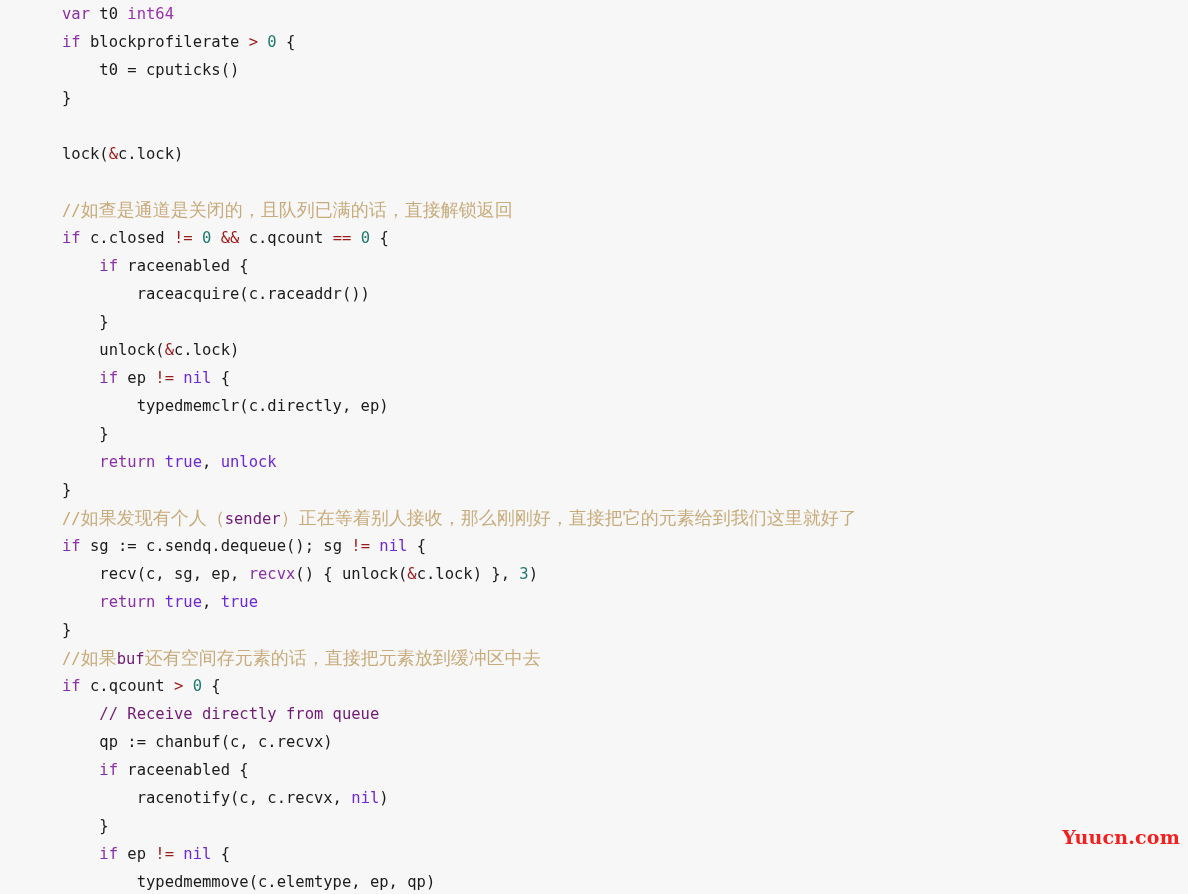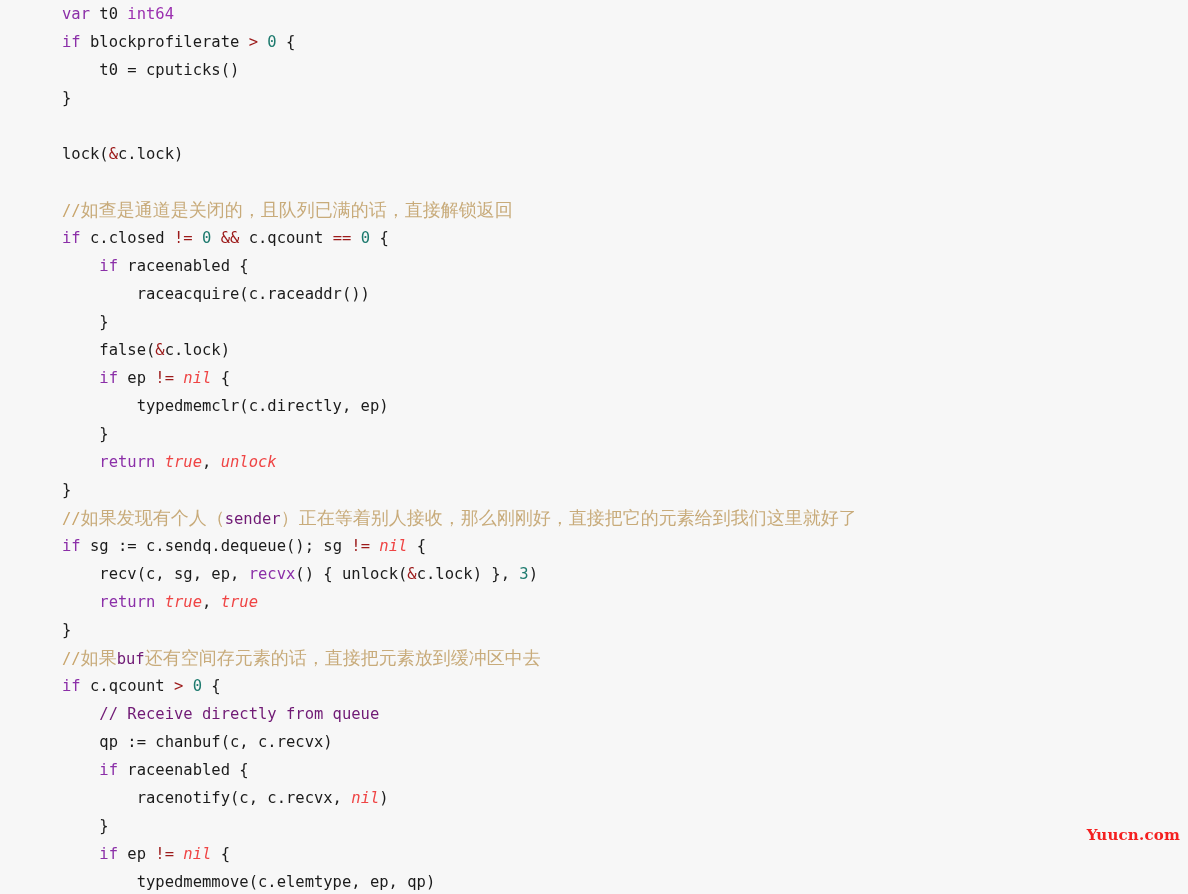--- a/index.html
+++ b/index.html
@@ -37,37 +37,37 @@
     white-space: pre;
     color: #1b1b1b;
     letter-spacing: 0px;
   }
   .code-line.blank {
     color: transparent;
   }
   
   .tok-kw       { color: #8b2fa8; }   
   .tok-type     { color: #9b30b0; }   
-  .tok-const    { color: #ef4444; font-style: italic; }   
+  .tok-const    { color: #6d28d9; }   
   .tok-num      { color: #1d7a6e; }   
   .tok-op       { color: #9c1a1a; }   
   .tok-plain    { color: #1b1b1b; }
   .tok-cmt      { color: #c8ab7a; }   
   .tok-cmt-en   { color: #701a75; }   
   .tok-cmt-slash{ color: #c8a46a; }
   .cjk {
     font-family: "DejaVu Serif", "Liberation Serif", serif;
     font-size: 18px;
   }
   .watermark {
     position: absolute;
     right: 8px;
     top: 826px;
     font-family: "DejaVu Serif", "Liberation Serif", serif;
-    font-size: 15px;
+    font-size: 19px;
     font-weight: 700;
     color: #f41f1f;
     letter-spacing: 0.2px;
     user-select: none;
   }
 </style>
 </head>
 <body>
 
 <div class="code-viewport">
@@ -91,21 +91,21 @@
     <div class="code-line"><span class="tok-cmt-slash">//</span><span class="tok-cmt cjk">如查是通道是关闭的，且队列已满的话，直接解锁返回</span></div>
 
     <div class="code-line"><span class="tok-kw">if</span><span class="tok-plain"> c.closed </span><span class="tok-op">!=</span><span class="tok-plain"> </span><span class="tok-num">0</span><span class="tok-plain"> </span><span class="tok-op">&amp;&amp;</span><span class="tok-plain"> c.qcount </span><span class="tok-op">==</span><span class="tok-plain"> </span><span class="tok-num">0</span><span class="tok-plain"> {</span></div>
 
     <div class="code-line"><span class="tok-plain">    </span><span class="tok-kw">if</span><span class="tok-plain"> raceenabled {</span></div>
 
     <div class="code-line"><span class="tok-plain">        raceacquire(c.raceaddr())</span></div>
 
     <div class="code-line"><span class="tok-plain">    }</span></div>
 
-    <div class="code-line"><span class="tok-plain">    false(</span><span class="tok-op">&amp;</span><span class="tok-plain">c.lock)</span></div>
+    <div class="code-line"><span class="tok-plain">    unlock(</span><span class="tok-op">&amp;</span><span class="tok-plain">c.lock)</span></div>
 
     <div class="code-line"><span class="tok-plain">    </span><span class="tok-kw">if</span><span class="tok-plain"> ep </span><span class="tok-op">!=</span><span class="tok-plain"> </span><span class="tok-const">nil</span><span class="tok-plain"> {</span></div>
 
     <div class="code-line"><span class="tok-plain">        typedmemclr(c.directly, ep)</span></div>
 
     <div class="code-line"><span class="tok-plain">    }</span></div>
 
     <div class="code-line"><span class="tok-plain">    </span><span class="tok-kw">return</span><span class="tok-plain"> </span><span class="tok-const">true</span><span class="tok-plain">, </span><span class="tok-const">unlock</span></div>
 
     <div class="code-line"><span class="tok-plain">}</span></div>

